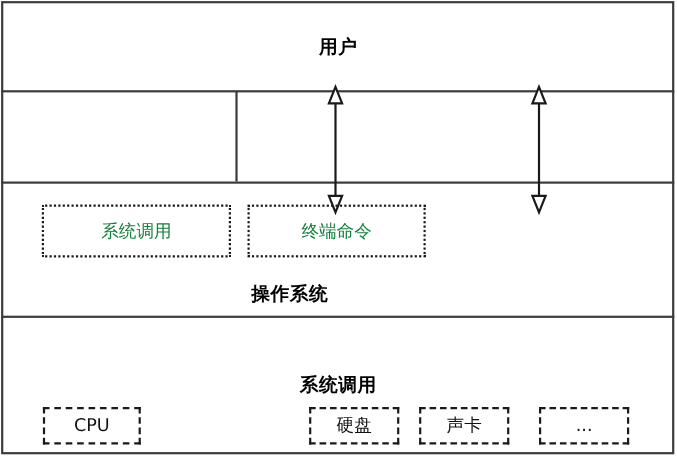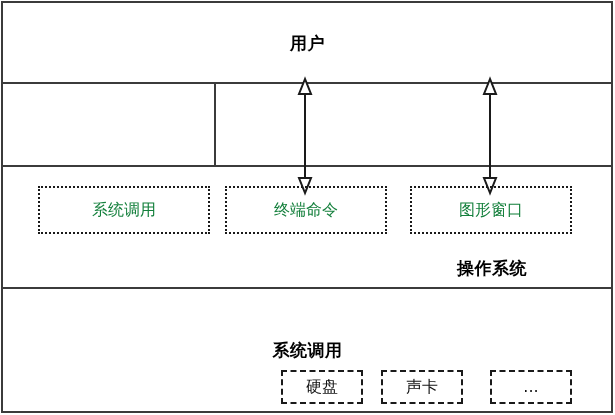--- a/index.html
+++ b/index.html
@@ -122,28 +122,28 @@
   </svg>
 
   <div class="os-box" style="left:38px;  top:186px; width:172px; height:48px;">
     <span>系统调用</span>
   </div>
 
   <div class="os-box" style="left:225px; top:186px; width:162px; height:48px;">
     <span>终端命令</span>
   </div>
 
-  <div class="os-box" style="left:410px; top:186px; width:162px; height:48px;">
-    <span>图形窗口</span>
-  </div>
 
-  <div class="band-label" style="left:0; top:260px; width:527px;text-align:right;">操作系统</div>
+  <div class="band-label" style="left:0; top:260px; width:527px;">操作系统</div>
 
   <div class="band-label" style="left:0; top:342px; width:615px;">系统调用</div>
 
+  <div class="hw-box" style="left:39px;  top:370px; width:89px; height:34px;">
+    <span>CPU</span>
+  </div>
 
 
   <div class="hw-box" style="left:281px; top:370px; width:82px; height:34px;">
     <span>硬盘</span>
   </div>
 
   <div class="hw-box" style="left:381px; top:370px; width:82px; height:34px;">
     <span>声卡</span>
   </div>
 

